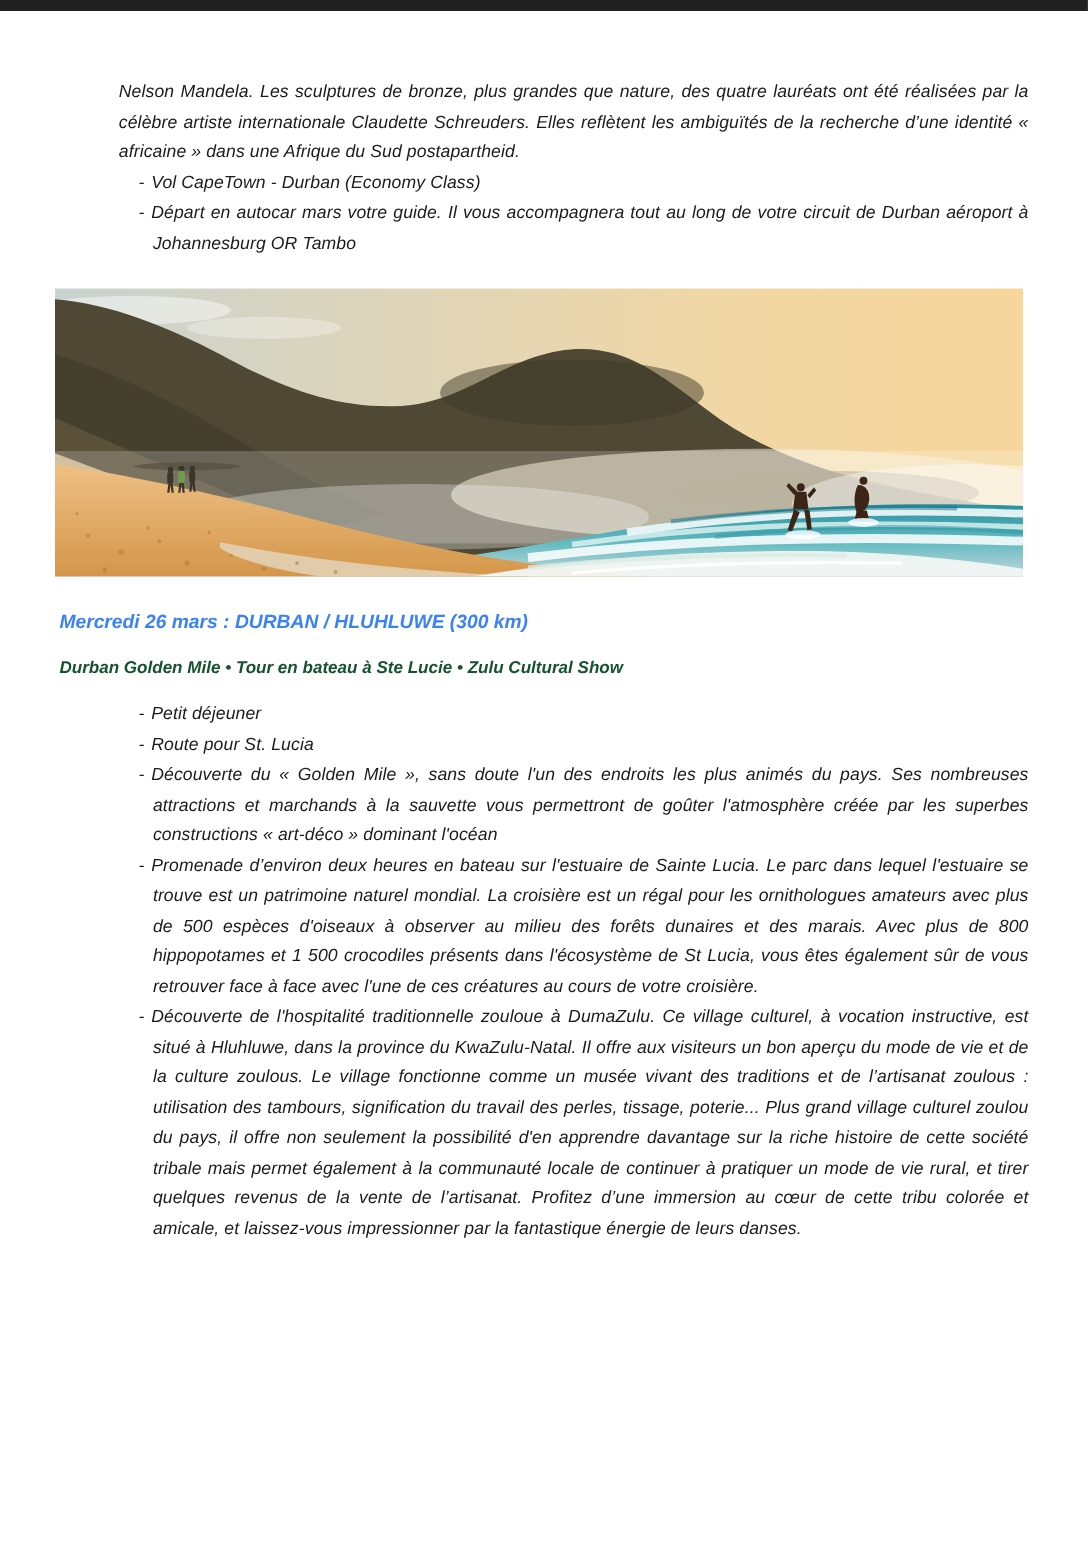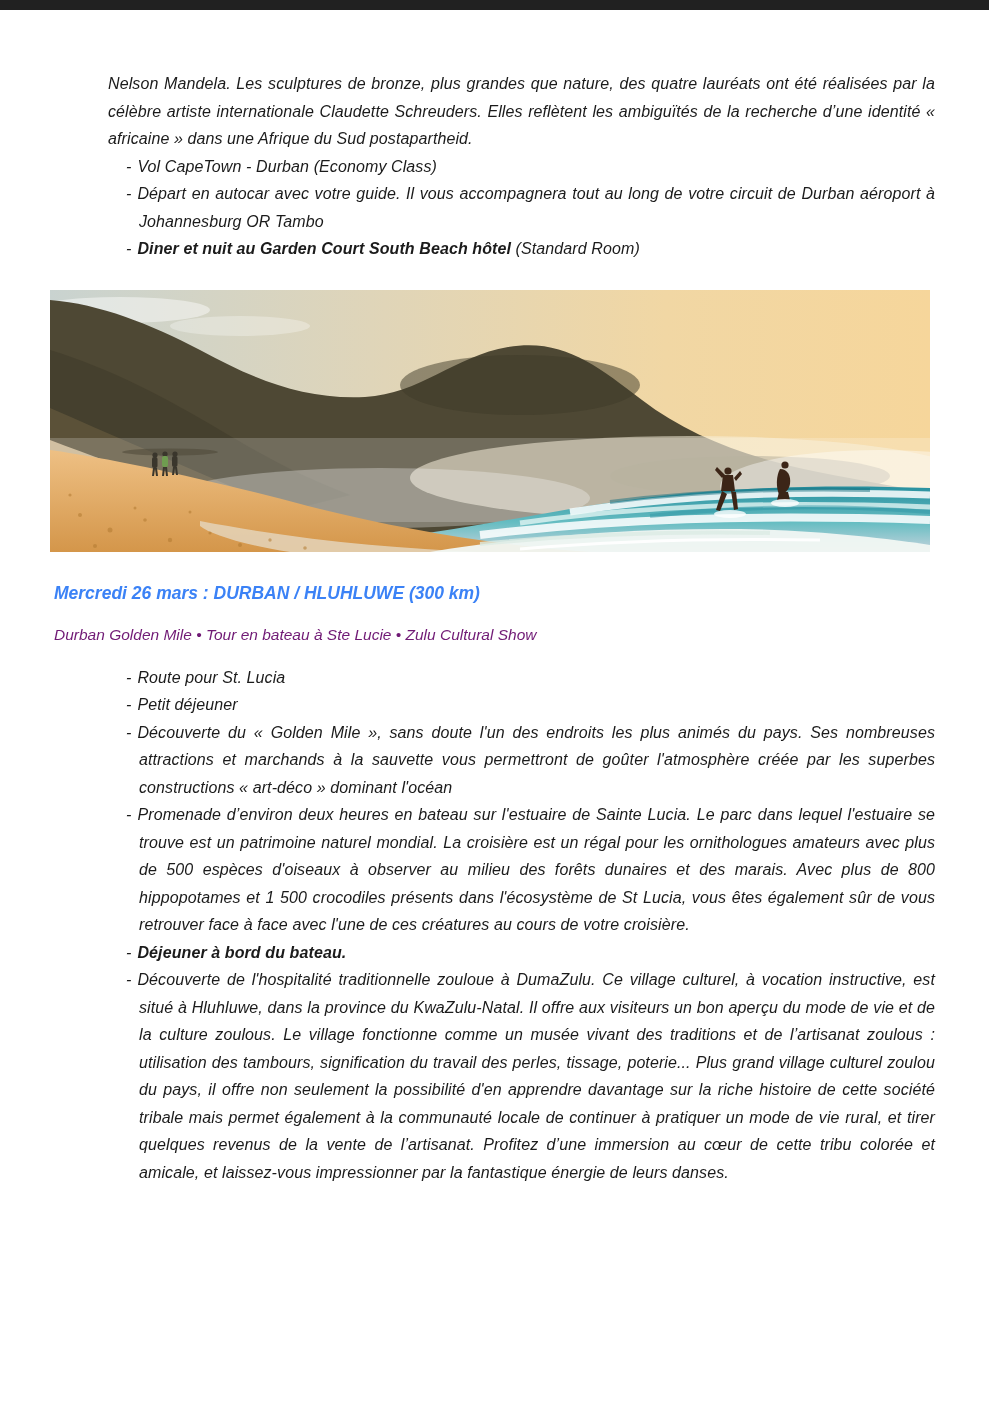--- a/index.html
+++ b/index.html
@@ -46,37 +46,36 @@
     margin: 28px 0 0 0;
     font-size: 17.5px;
     line-height: 27.5px;
     font-weight: bold;
     color: #3b82f6;
   }
   .day-subheading {
     margin: 14px 0 0 0;
     font-size: 15.5px;
     line-height: 27.5px;
-    font-weight: normal;
-    color: #701a75;
+    font-weight: bold;
+    color: #14532d;
   }
 </style>
 </head>
 <body>
 
 <div class="page">
   <div class="top-bar"></div>
   <div class="content">
 
     <p class="para">Nelson Mandela. Les sculptures de bronze, plus grandes que nature, des quatre lauréats ont été réalisées par la célèbre artiste internationale Claudette Schreuders. Elles reflètent les ambiguïtés de la recherche d’une identité « africaine » dans une Afrique du Sud postapartheid.</p>
 
     <div class="bullets">
       <div class="bullet"><span class="dash">-</span><span class="bt">Vol CapeTown - Durban (Economy Class)</span></div>
-      <div class="bullet"><span class="dash">-</span><span class="bt">Départ en autocar avec votre guide. Il vous accompagnera tout au long de votre circuit de Durban aéroport à Johannesburg OR Tambo</span></div>
-      <div class="bullet"><span class="dash">-</span><b class="bb">Diner et nuit au Garden Court South Beach hôtel</b><span class="bt"> (Standard Room)</span></div>
+      <div class="bullet"><span class="dash">-</span><span class="bt">Départ en autocar mars votre guide. Il vous accompagnera tout au long de votre circuit de Durban aéroport à Johannesburg OR Tambo</span></div>
     </div>
 
     <div class="photo">
       <svg viewBox="0 0 880 262" width="880" height="262" preserveAspectRatio="none" xmlns="http://www.w3.org/2000/svg">
         <defs>
           <linearGradient id="gSky" x1="0" y1="0" x2="1" y2="0">
             <stop offset="0" stop-color="#c9d3d0"></stop>
             <stop offset="0.38" stop-color="#e0d5b8"></stop>
             <stop offset="0.7" stop-color="#f1d7a4"></stop>
             <stop offset="1" stop-color="#f6d69b"></stop>
@@ -156,22 +155,21 @@
         <path d="M380,262 C470,247 575,238 690,239 C765,240 835,248 880,255 L880,262 Z" fill="#f1f7f3" opacity="0.95"></path>
         <path d="M430,254 C520,245 620,241 720,243" stroke="#dcebe4" stroke-width="4" fill="none" opacity="0.8"></path>
         <path d="M470,259 C560,251 660,248 770,250" stroke="#ffffff" stroke-width="3" fill="none" opacity="0.9"></path>
       </svg>
     </div>
 
     <h1 class="day-heading">Mercredi 26 mars : DURBAN / HLUHLUWE (300 km)</h1>
     <h2 class="day-subheading">Durban Golden Mile • Tour en bateau à Ste Lucie • Zulu Cultural Show</h2>
 
     <div class="bullets bullets2">
+      <div class="bullet"><span class="dash">-</span><span class="bt">Petit déjeuner</span></div>
       <div class="bullet"><span class="dash">-</span><span class="bt">Route pour St. Lucia</span></div>
-      <div class="bullet"><span class="dash">-</span><span class="bt">Petit déjeuner</span></div>
       <div class="bullet"><span class="dash">-</span><span class="bt">Découverte du « Golden Mile », sans doute l'un des endroits les plus animés du pays. Ses nombreuses attractions et marchands à la sauvette vous permettront de goûter l'atmosphère créée par les superbes constructions « art-déco » dominant l'océan</span></div>
       <div class="bullet"><span class="dash">-</span><span class="bt">Promenade d’environ deux heures en bateau sur l'estuaire de Sainte Lucia. Le parc dans lequel l'estuaire se trouve est un patrimoine naturel mondial. La croisière est un régal pour les ornithologues amateurs avec plus de 500 espèces d'oiseaux à observer au milieu des forêts dunaires et des marais. Avec plus de 800 hippopotames et 1 500 crocodiles présents dans l'écosystème de St Lucia, vous êtes également sûr de vous retrouver face à face avec l'une de ces créatures au cours de votre croisière.</span></div>
-      <div class="bullet"><span class="dash">-</span><b class="bb">Déjeuner à bord du bateau.</b><span class="bt"></span></div>
       <div class="bullet"><span class="dash">-</span><span class="bt">Découverte de l'hospitalité traditionnelle zouloue à DumaZulu. Ce village culturel, à vocation instructive, est situé à Hluhluwe, dans la province du KwaZulu-Natal. Il offre aux visiteurs un bon aperçu du mode de vie et de la culture zoulous. Le village fonctionne comme un musée vivant des traditions et de l’artisanat zoulous : utilisation des tambours, signification du travail des perles, tissage, poterie... Plus grand village culturel zoulou du pays, il offre non seulement la possibilité d'en apprendre davantage sur la riche histoire de cette société tribale mais permet également à la communauté locale de continuer à pratiquer un mode de vie rural, et tirer quelques revenus de la vente de l’artisanat. Profitez d’une immersion au cœur de cette tribu colorée et amicale, et laissez-vous impressionner par la fantastique énergie de leurs danses.</span></div>
     </div>
 
   </div>
 </div>
 
 </body></html>

